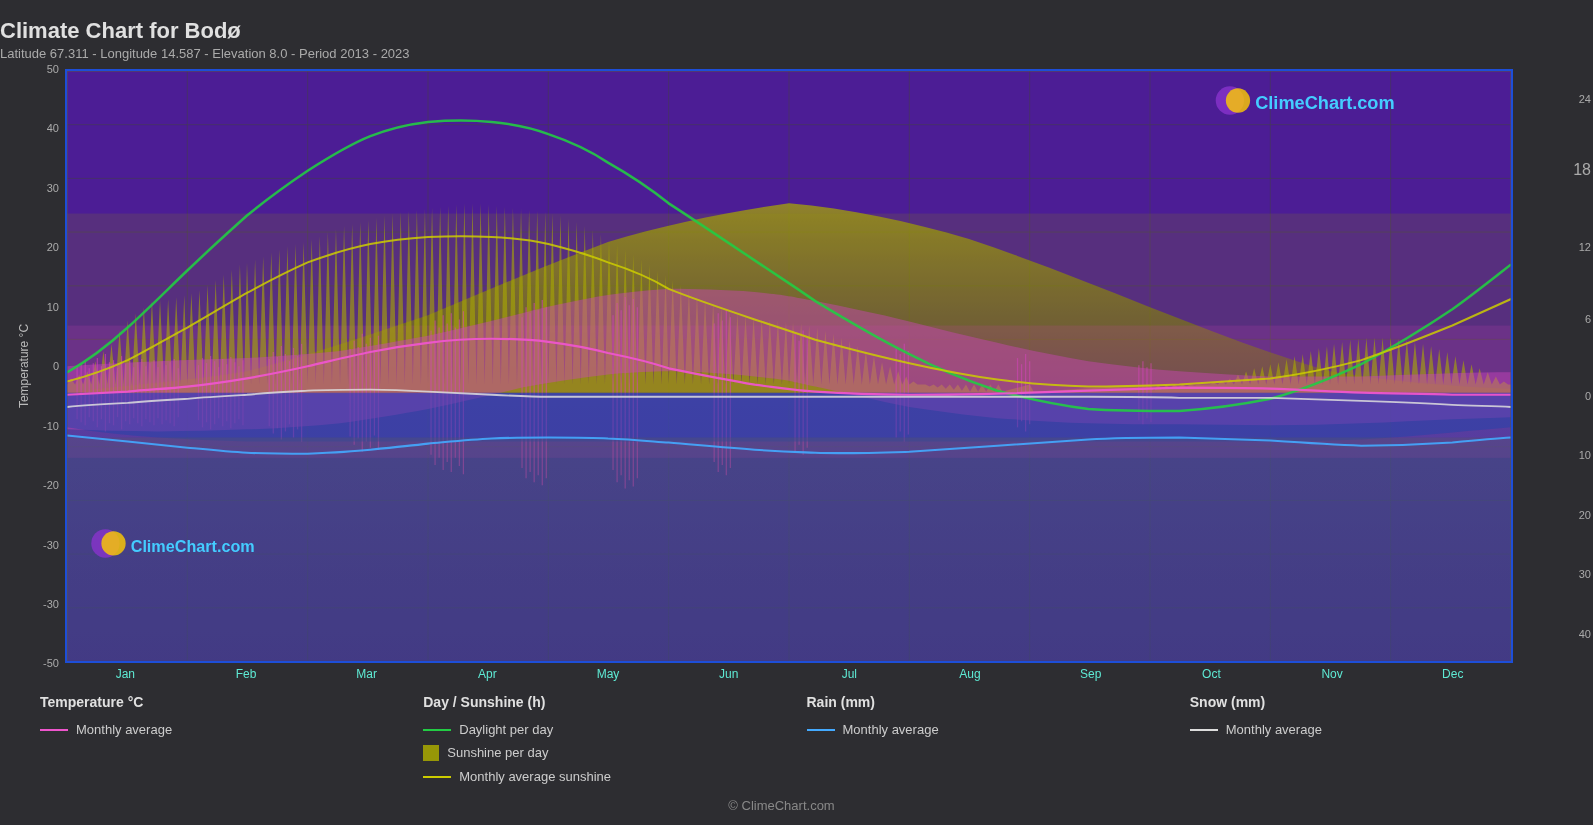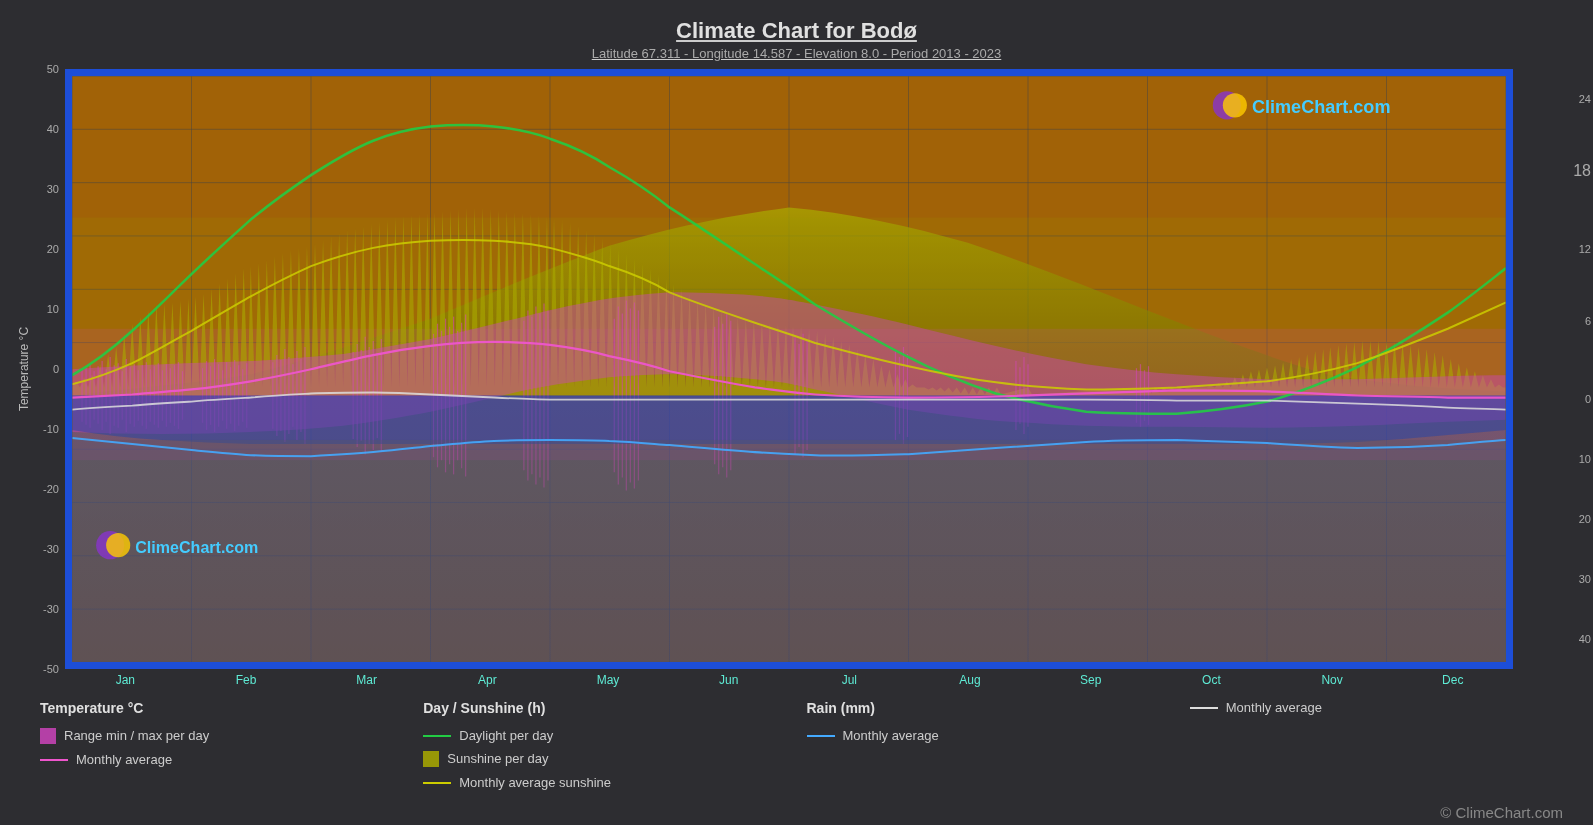--- a/index.html
+++ b/index.html
@@ -13,23 +13,21 @@
     }
     .main-container {
       width: 1593px;
       height: 825px;
       background: #2d2d31;
       display: flex;
       flex-direction: column;
       padding: 10px 0 0 0;
     }
     .title-section {
-      text-align: center;
       padding: 8px 0 2px 0;
-      text-decoration: underline;
     }
     .chart-title {
       color: #e0e0e0;
       font-size: 22px;
       font-weight: bold;
     }
     .chart-subtitle {
       color: #aaa;
       font-size: 13px;
       margin-top: 2px;
@@ -61,22 +59,22 @@
       width: 80px;
       display: flex;
       flex-direction: column;
       align-items: flex-start;
       padding-left: 2px;
       position: relative;
     }
     .chart-plot {
       flex: 1;
       position: relative;
-      background: #a16207;
-      border: 7px solid #1d4ed8;
+      background: #4c1d95;
+      border: 2px solid #1d4ed8;
       overflow: hidden;
     }
     .x-axis-area {
       height: 28px;
       display: flex;
       margin-left: 65px;
       margin-right: 80px;
     }
     .legend-area {
       height: 150px;
@@ -108,24 +106,24 @@
       width: 16px;
       height: 16px;
       flex-shrink: 0;
     }
     .legend-line {
       width: 28px;
       height: 3px;
       flex-shrink: 0;
     }
     .copyright {
-      text-align: right;
+      text-align: center;
       padding-right: 30px;
-      padding-bottom: 4px;
-      font-size: 15px;
+      padding-bottom: 12px;
+      font-size: 13px;
       color: #888;
     }
     .x-month-label {
       flex: 1;
       text-align: center;
       font-size: 12px;
       color: #5eead4;
       padding-top: 4px;
     }
   </style>
@@ -549,24 +547,20 @@
     <div class="x-month-label">Oct</div>
     <div class="x-month-label">Nov</div>
     <div class="x-month-label">Dec</div>
   </div>
 
   <div class="legend-area">
 
     <div class="legend-col">
       <div class="legend-col-title">Temperature °C</div>
       <div class="legend-item">
-        <div class="legend-color-box" style="background:#cc44bb;opacity:0.85;"></div>
-        <span>Range min / max per day</span>
-      </div>
-      <div class="legend-item">
         <div class="legend-line" style="background:#ee55cc;height:2px;margin-top:1px;"></div>
         <span>Monthly average</span>
       </div>
     </div>
 
     <div class="legend-col">
       <div class="legend-col-title">Day / Sunshine (h)</div>
       <div class="legend-item">
         <div class="legend-line" style="background:#22cc44;height:2px;margin-top:1px;"></div>
         <span>Daylight per day</span>
@@ -583,20 +577,21 @@
 
     <div class="legend-col">
       <div class="legend-col-title">Rain (mm)</div>
       <div class="legend-item">
         <div class="legend-line" style="background:#44aaff;height:2px;margin-top:1px;"></div>
         <span>Monthly average</span>
       </div>
     </div>
 
     <div class="legend-col">
+      <div class="legend-col-title">Snow (mm)</div>
       <div class="legend-item">
         <div class="legend-line" style="background:#dddddd;height:2px;margin-top:1px;"></div>
         <span>Monthly average</span>
       </div>
     </div>
   </div>
 
   <div class="copyright">© ClimeChart.com</div>
 </div>
 

